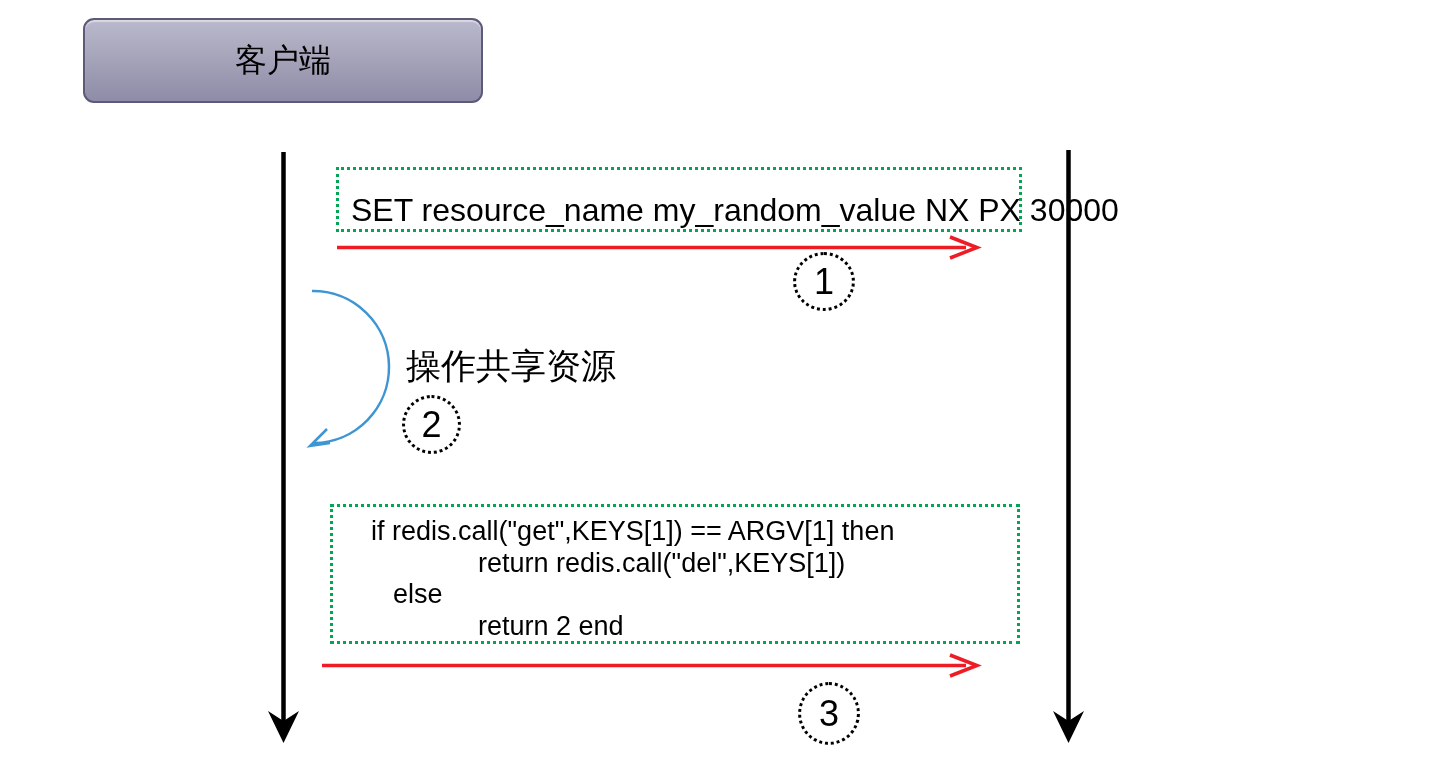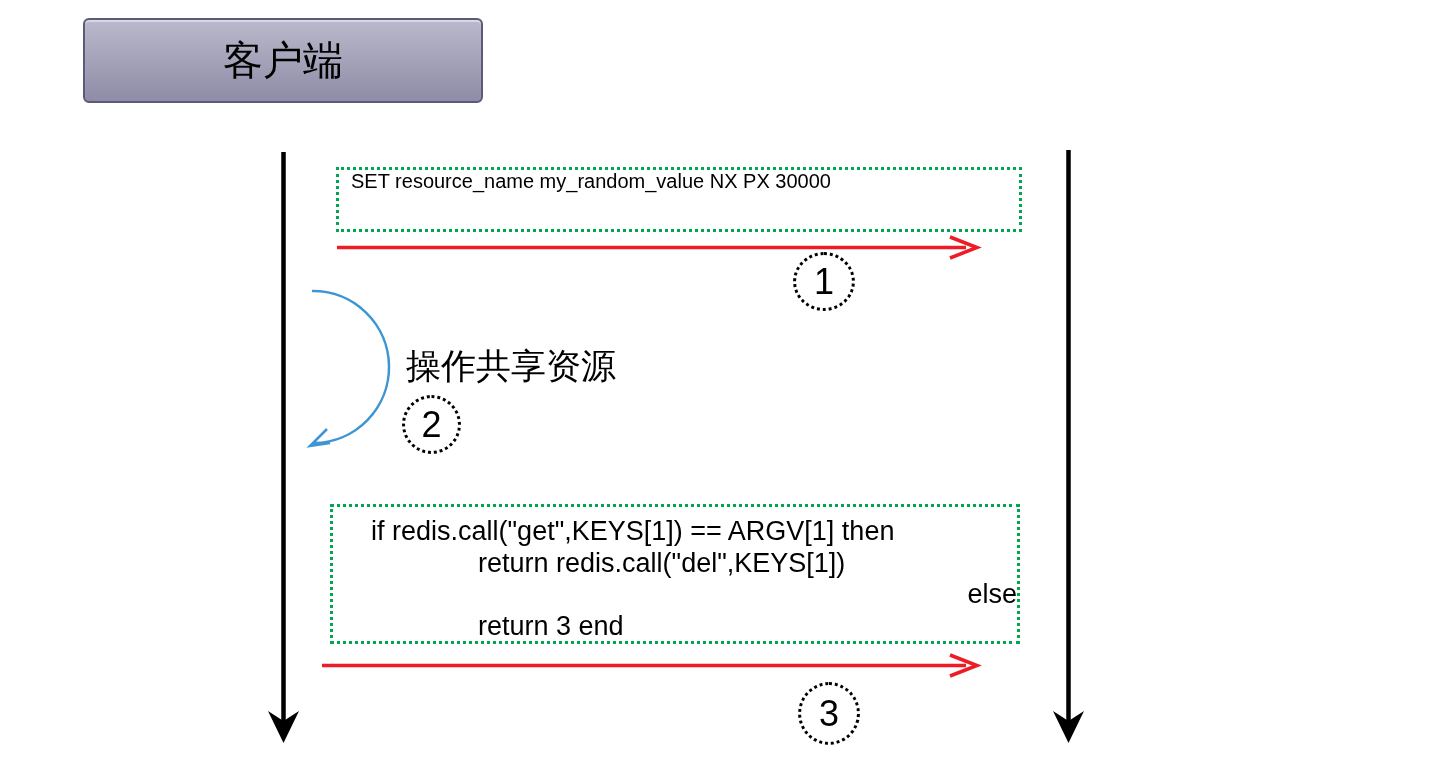--- a/index.html
+++ b/index.html
@@ -15,55 +15,55 @@
   }
   .svg-overlay {
     position: absolute;
     left: 0; top: 0;
     width: 1440px; height: 766px;
   }
   .actor {
     position: absolute;
     height: 85px;
     border: 2px solid #5c5a78;
-    border-radius: 6px;
+    border-radius: 11px;
     background: linear-gradient(180deg, #bab8cc 0%, #a7a5bb 45%, #8e8ca6 100%);
     box-shadow: inset 0 2px 1px rgba(255,255,255,0.45);
     display: flex;
     align-items: center;
     justify-content: center;
-    font-size: 40px;
+    font-size: 32px;
     color: #000;
   }
   .actor-client { left: 83px;  top: 18px; width: 400px; }
   .actor-redis  { left: 868px; top: 18px; width: 402px; }
   .msg-box {
     position: absolute;
     border: 3px dotted #00a651;
     background: #ffffff;
   }
   .msg-box-1 {
     left: 336px; top: 167px;
     width: 686px; height: 65px;
     display: flex;
-    align-items: flex-start;
+    align-items: flex-end;
     padding-left: 12px;
-    font-size: 20px;
+    font-size: 32px;
     white-space: nowrap;
   }
   .msg-box-2 {
     left: 330px; top: 504px;
     width: 690px; height: 140px;
     padding-top: 9px;
     font-size: 27px;
     line-height: 31.5px;
     white-space: nowrap;
   }
   .code-line        { padding-left: 38px; }
-  .code-line.ind-1  { padding-left: 60px; text-align: right; }
+  .code-line.ind-1  { padding-left: 60px; }
   .code-line.ind-2  { padding-left: 145px; }
   .step-circle {
     position: absolute;
     border: 3px dotted #000;
     border-radius: 50%;
     background: #fff;
     display: flex;
     align-items: center;
     justify-content: center;
     font-size: 36px;
@@ -116,20 +116,20 @@
 
   <div class="action-label">操作共享资源</div>
   <div class="step-circle step-2">
     <span>2</span>
   </div>
 
   <div class="msg-box msg-box-2">
     <div class="code-line">if redis.call("get",KEYS[1]) == ARGV[1] then</div>
     <div class="code-line ind-2">return redis.call("del",KEYS[1])</div>
     <div class="code-line ind-1">else</div>
-    <div class="code-line ind-2">return 3 end</div>
+    <div class="code-line ind-2">return 2 end</div>
   </div>
 
   <div class="step-circle step-3">
     <span>3</span>
   </div>
 
 </div>
 
 </body></html>

